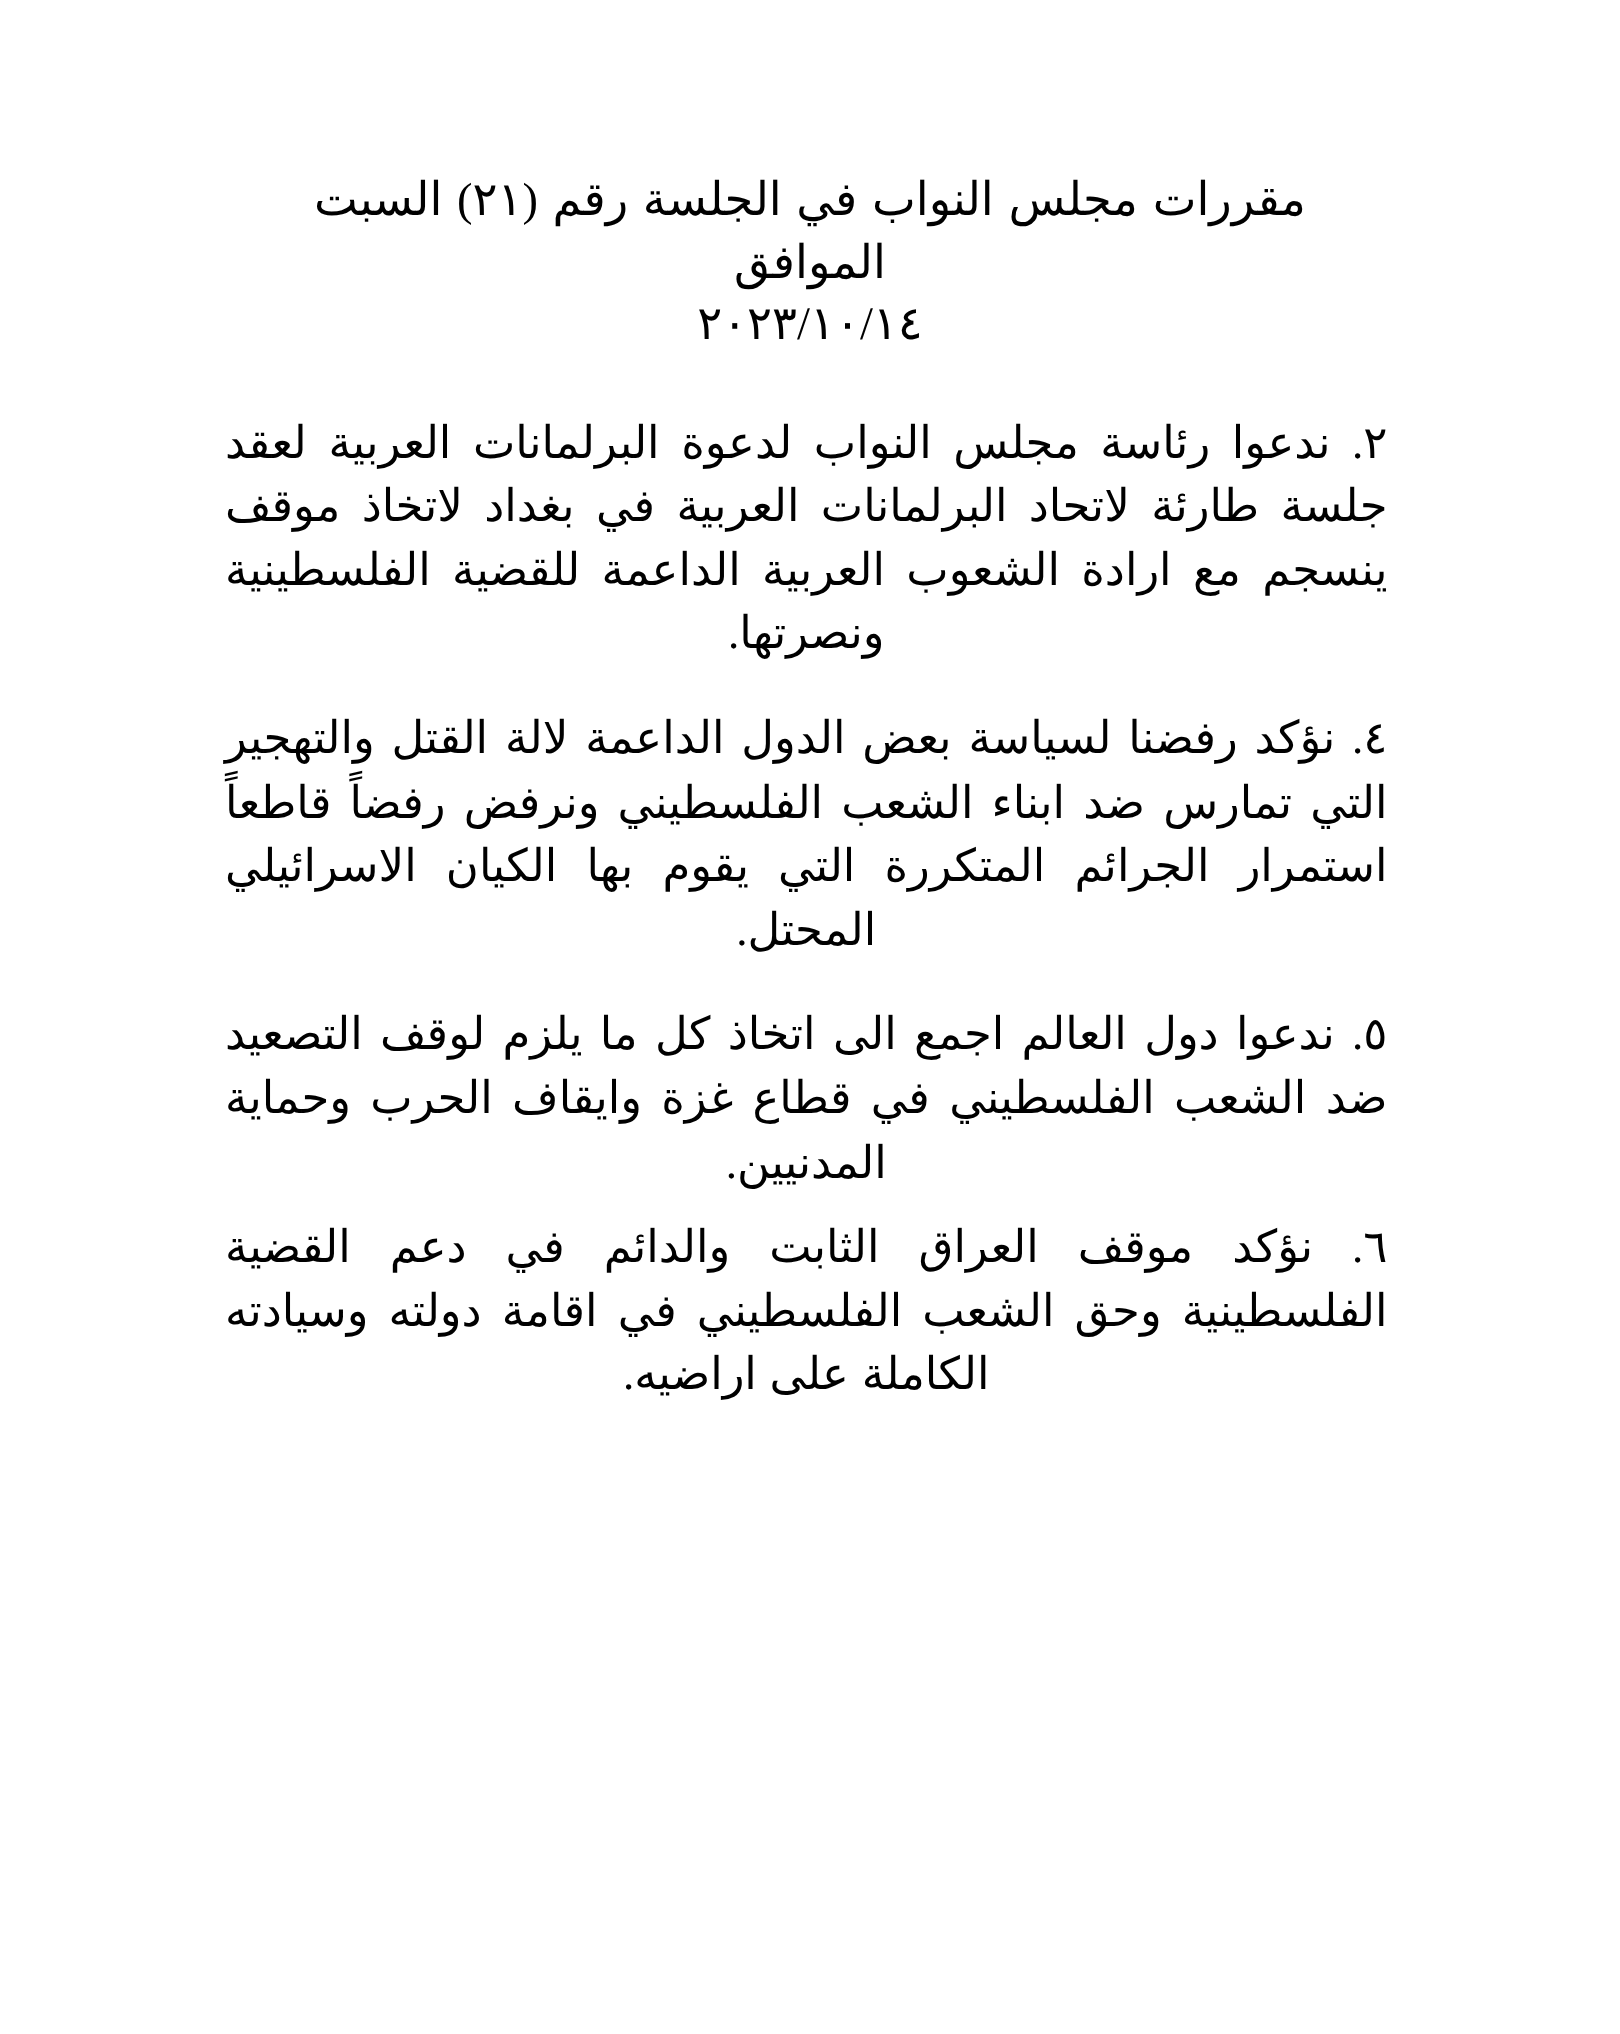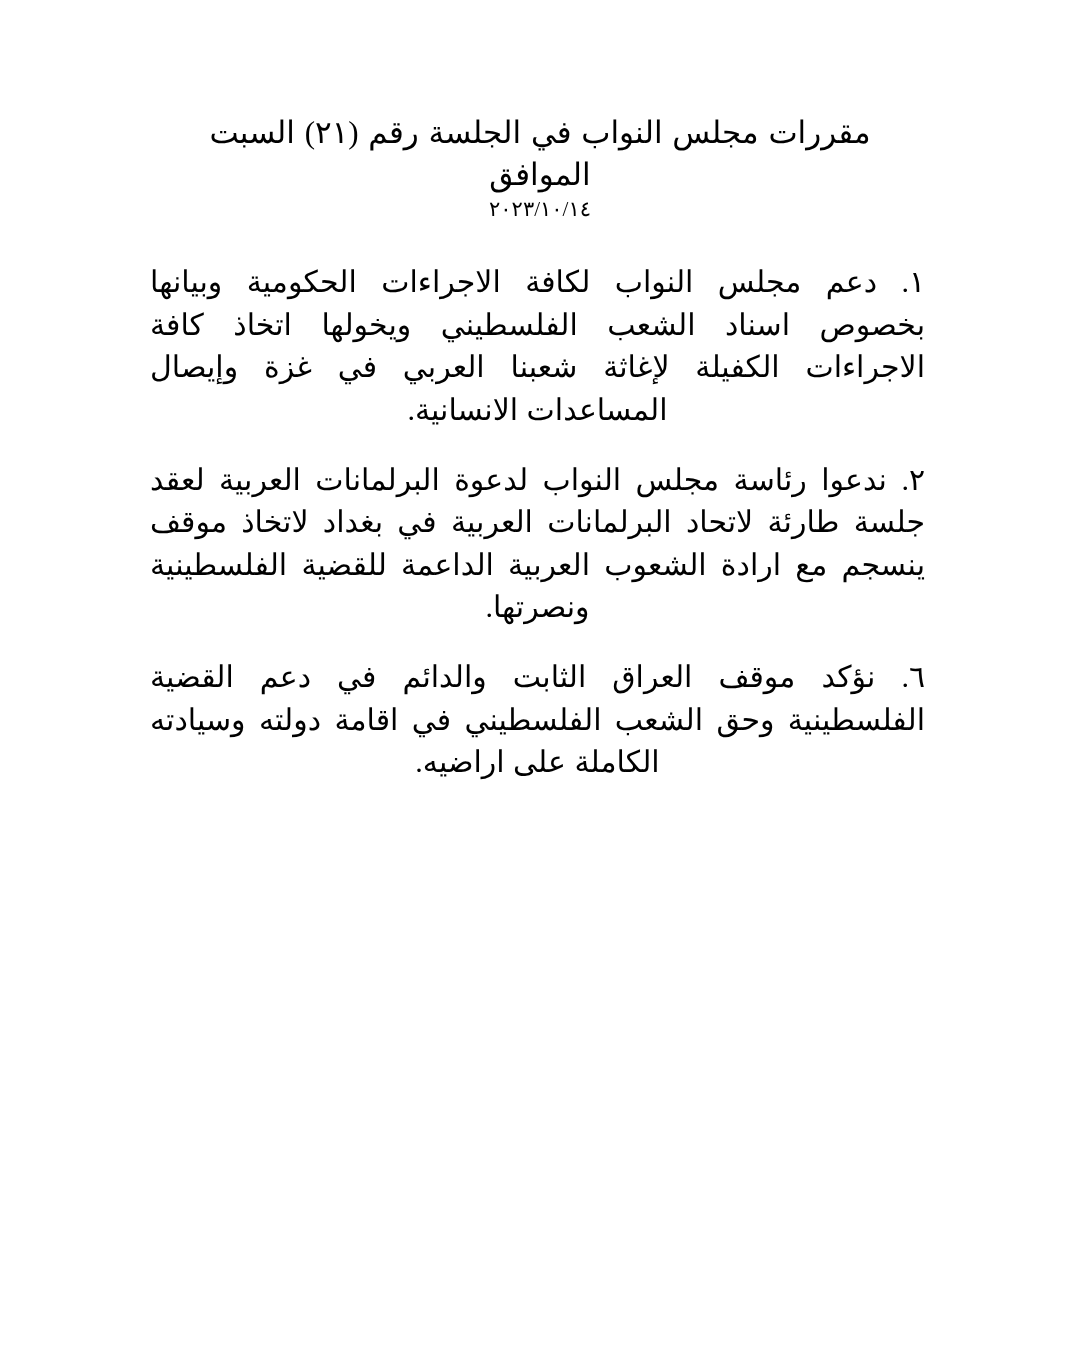--- a/index.html
+++ b/index.html
@@ -39,21 +39,21 @@
     font-weight: 400;
     letter-spacing: 0;
     color: #000000;
     margin: 0;
     padding: 0 170px;
     text-align: center;
     word-spacing: 2px;
   }
 
   .doc-date {
-    font-size: 21px;
+    font-size: 31px;
     line-height: 1.34;
     color: #000000;
     margin: 0;
     text-align: center;
     direction: ltr;
     unicode-bidi: isolate;
   }
 
   .resolutions {
     margin: 0;
@@ -97,26 +97,30 @@
 
 <div class="page">
 
   <div class="doc-header">
     <div class="doc-title">مقررات مجلس النواب في الجلسة رقم (٢١) السبت الموافق</div>
     <div class="doc-date">٢٠٢٣/١٠/١٤</div>
   </div>
 
   <div class="resolutions">
     <div class="resolution-item">
-      <span class="res-number">١.</span>
-      <span class="res-text">دعم مجلس النواب لكافة الاجراءات الحكومية وبيانها بخصوص اسناد الشعب الفلسطيني ويخولها اتخاذ كافة الاجراءات الكفيلة لإغاثة شعبنا العربي في غزة وإيصال المساعدات الانسانية.</span>
+      <span class="res-number">٢.</span>
+      <span class="res-text">ندعوا رئاسة مجلس النواب لدعوة البرلمانات العربية لعقد جلسة طارئة لاتحاد البرلمانات العربية في بغداد لاتخاذ موقف ينسجم مع ارادة الشعوب العربية الداعمة للقضية الفلسطينية ونصرتها.</span>
     </div>
     <div class="resolution-item">
-      <span class="res-number">٢.</span>
-      <span class="res-text">ندعوا رئاسة مجلس النواب لدعوة البرلمانات العربية لعقد جلسة طارئة لاتحاد البرلمانات العربية في بغداد لاتخاذ موقف ينسجم مع ارادة الشعوب العربية الداعمة للقضية الفلسطينية ونصرتها.</span>
+      <span class="res-number">٤.</span>
+      <span class="res-text">نؤكد رفضنا لسياسة بعض الدول الداعمة لالة القتل والتهجير التي تمارس ضد ابناء الشعب الفلسطيني ونرفض رفضاً قاطعاً استمرار الجرائم المتكررة التي يقوم بها الكيان الاسرائيلي المحتل.</span>
+    </div>
+    <div class="resolution-item tight">
+      <span class="res-number">٥.</span>
+      <span class="res-text">ندعوا دول العالم اجمع الى اتخاذ كل ما يلزم لوقف التصعيد ضد الشعب الفلسطيني في قطاع غزة وايقاف الحرب وحماية المدنيين.</span>
     </div>
     <div class="resolution-item">
       <span class="res-number">٦.</span>
       <span class="res-text">نؤكد موقف العراق الثابت والدائم في دعم القضية الفلسطينية وحق الشعب الفلسطيني في اقامة دولته وسيادته الكاملة على اراضيه.</span>
     </div>
   </div>
 
 </div>
 
 </body></html>

